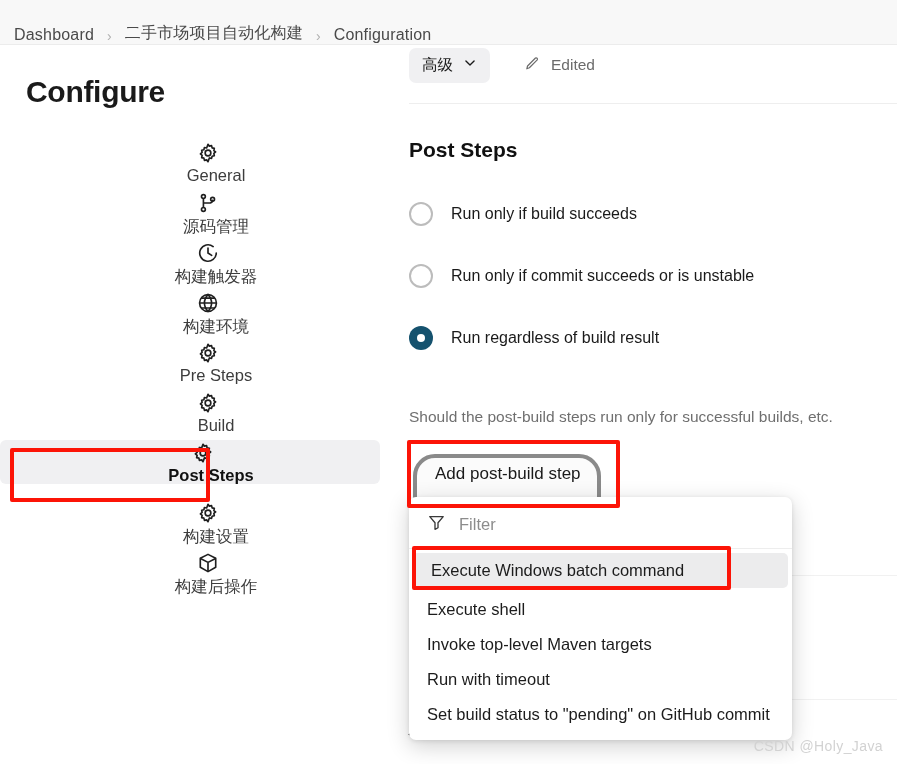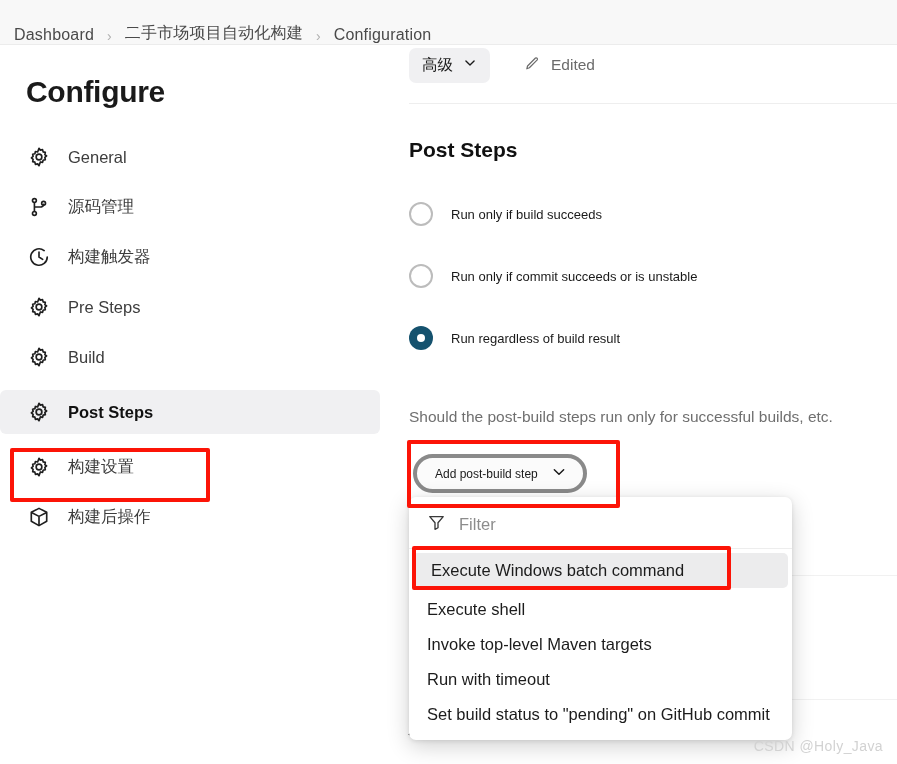--- a/index.html
+++ b/index.html
@@ -34,20 +34,21 @@
     position: absolute; left: 26px; top: 30px;
     font-size: 30px; font-weight: 700; color: #1a1a1a;
     letter-spacing: -.3px;
   }
   .nav { position: absolute; left: 0; top: 95px; width: 390px; }
   .nav-item {
     position: relative;
     display: flex; align-items: center;
     height: 34px; margin-bottom: 16px;
     padding-left: 26px;
+    flex-direction: column;
   }
   .nav-item .ico {
     width: 26px; height: 26px; flex: 0 0 26px;
     display: flex; align-items: center; justify-content: center;
     color: #1f1f1f;
   }
   .nav-item .lbl {
     margin-left: 16px;
     font-size: 16.5px; color: #3d3d3d;
     white-space: nowrap;
@@ -91,21 +92,21 @@
     width: 24px; height: 24px; flex: 0 0 24px; border-radius: 50%;
     border: 2px solid #bcbcbc; background: #fff;
   }
   .radio.checked {
     border: none; background: #15526e;
     display: flex; align-items: center; justify-content: center;
   }
   .radio.checked::after {
     content: ""; width: 8px; height: 8px; border-radius: 50%; background: #fff;
   }
-  .radio-label { margin-left: 18px; font-size: 13px; color: #1a1a1a; white-space: nowrap; }
+  .radio-label { margin-left: 18px; font-size: 16px; color: #1a1a1a; white-space: nowrap; }
   .helper-text {
     position: absolute; left: 0; top: 363px;
     font-size: 15.5px; color: #6f6f6f; white-space: nowrap;
   }
 
   
   .post-build-heading {
     position: absolute; left: 0; top: 672px;
     font-size: 19px; font-weight: 700; color: #1d1d1d;
   }
@@ -114,22 +115,23 @@
   }
 
   
   .addbtn-wrap { position: absolute; left: 4px; top: 409px; }
   .addbtn {
     display: flex; align-items: center; gap: 13px;
     background: #fbfbfb;
     border: 4px solid #8a8a8a;
     border-radius: 22px;
     padding: 6px 16px 6px 18px;
-    font-size: 12px; color: #1a1a1a; cursor: pointer;
+    font-size: 17px; color: #1a1a1a; cursor: pointer;
     font-family: inherit;
+    flex-direction: column;
   }
 
   
   .dropdown {
     position: absolute; left: 0px; top: 452px;
     width: 383px;
     background: #ffffff;
     border-radius: 7px;
     box-shadow: 0 6px 22px rgba(0,0,0,.19), 0 1px 4px rgba(0,0,0,.10);
     padding: 6px 0 8px 0;
@@ -204,20 +206,30 @@
       <div class="nav-item">
         <span class="ico">
           <svg width="22" height="22" viewBox="0 0 24 24" fill="none" stroke="currentColor" stroke-width="1.8">
             <path d="M21 12a9 9 0 1 1-3.4-7.05" stroke-linecap="round"></path>
             <path d="M12 6.5V12l4 2.6" stroke-linecap="round"></path>
           </svg>
         </span>
         <span class="lbl">构建触发器</span>
       </div>
 
+      <div class="nav-item">
+        <span class="ico">
+          <svg width="22" height="22" viewBox="0 0 24 24" fill="none" stroke="currentColor" stroke-width="1.8">
+            <circle cx="12" cy="12" r="9.2"></circle>
+            <path d="M2.8 12h18.4M12 2.8c2.6 2.7 3.9 6 3.9 9.2s-1.3 6.5-3.9 9.2c-2.6-2.7-3.9-6-3.9-9.2S9.4 5.5 12 2.8z"></path>
+            <path d="M4.6 6.6h14.8M4.6 17.4h14.8"></path>
+          </svg>
+        </span>
+        <span class="lbl">构建环境</span>
+      </div>
 
       <div class="nav-item">
         <span class="ico">
           <svg width="22" height="22" viewBox="0 0 24 24" fill="none" stroke="currentColor" stroke-width="1.8">
             <circle cx="12" cy="12" r="3.1"></circle>
             <path d="M12 2.6l1.5 1.9 2.4-.5.6 2.4 2.4.6-.5 2.4 1.9 1.5-1.9 1.6.5 2.4-2.4.6-.6 2.4-2.4-.5L12 21.4l-1.5-1.9-2.4.5-.6-2.4-2.4-.6.5-2.4L3.7 13l1.9-1.6-.5-2.4 2.4-.6.6-2.4 2.4.5z" stroke-linejoin="round"></path>
           </svg>
         </span>
         <span class="lbl">Pre Steps</span>
       </div>

